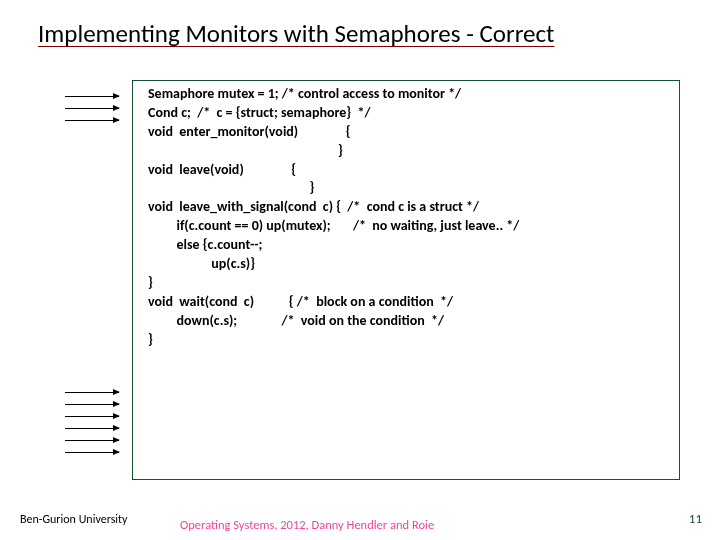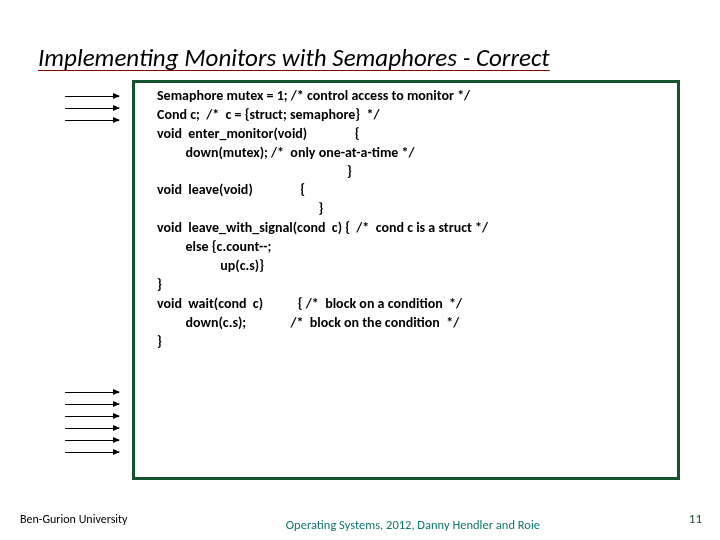--- a/index.html
+++ b/index.html
@@ -5,39 +5,37 @@
   * { margin: 0; padding: 0; box-sizing: border-box; }
   body {
     width: 720px;
     height: 540px;
     background: #fff;
     font-family: Calibri, Arial, sans-serif;
     position: relative;
     overflow: hidden;
   }
   .title {
-    font-style: italic;
     font-weight: 400;
     font-size: 25px;
     color: #000;
     padding: 18px 0 0 38px;
     text-decoration: underline;
     text-decoration-color: #800000;
     text-decoration-thickness: 1px;
     text-underline-offset: 4px;
-    margin-top: 24px;
   }
   .code-box {
-    border: 3px solid #14532d;
+    border: 1px solid #14532d;
     position: absolute;
     top: 80px;
     left: 132px;
     width: 548px;
     height: 400px;
-    padding: 4px 22px;
+    padding: 4px 15px;
     font-size: 14px;
     font-weight: 700;
     line-height: 1.35;
     color: #000;
   }
   .code-box div { white-space: pre; }
   .arrow-set { position: absolute; }
   .arrow {
     width: 54px;
     height: 1px;
@@ -60,22 +58,22 @@
     left: 20px;
     font-size: 12px;
     color: #000;
   }
   .footer-center {
     position: absolute;
     bottom: 8px;
     left: 50%;
     transform: translateX(-50%);
     font-size: 12.5px;
-    color: #0f766e;
-    text-align: right;
+    color: #ec4899;
+    text-align: left;
     width: 360px;
   }
   .footer-right {
     position: absolute;
     bottom: 14px;
     right: 18px;
     font-size: 13px;
     color: #14532d;
   }
 </style>
@@ -96,28 +94,28 @@
   <div class="arrow"></div>
   <div class="arrow"></div>
   <div class="arrow"></div>
   <div class="arrow"></div>
 </div>
 
 <div class="code-box">
   <div>Semaphore mutex = 1; /* control access to monitor */</div>
   <div>Cond c;  /*  c = {struct; semaphore}  */</div>
   <div>void  enter_monitor(void)               {</div>
-  <div>         down(mutex); /*  only one-at-a-time */</div>
   <div>                                                            }</div>
   <div>void  leave(void)               {</div>
   <div>                                                   }</div>
   <div>void  leave_with_signal(cond  c) {  /*  cond c is a struct */</div>
+  <div>         if(c.count == 0) up(mutex);       /*  no waiting, just leave.. */</div>
   <div>         else {c.count--;</div>
   <div>                    up(c.s)}</div>
   <div>}</div>
   <div>void  wait(cond  c)           { /*  block on a condition  */</div>
-  <div>         down(c.s);              /*  block on the condition  */</div>
+  <div>         down(c.s);              /*  void on the condition  */</div>
   <div>}</div>
 </div>
 
 <div class="footer-left">Ben-Gurion University</div>
 <div class="footer-center">Operating Systems, 2012, Danny Hendler and Roie</div>
 <div class="footer-right">11</div>
 
 </body></html>

